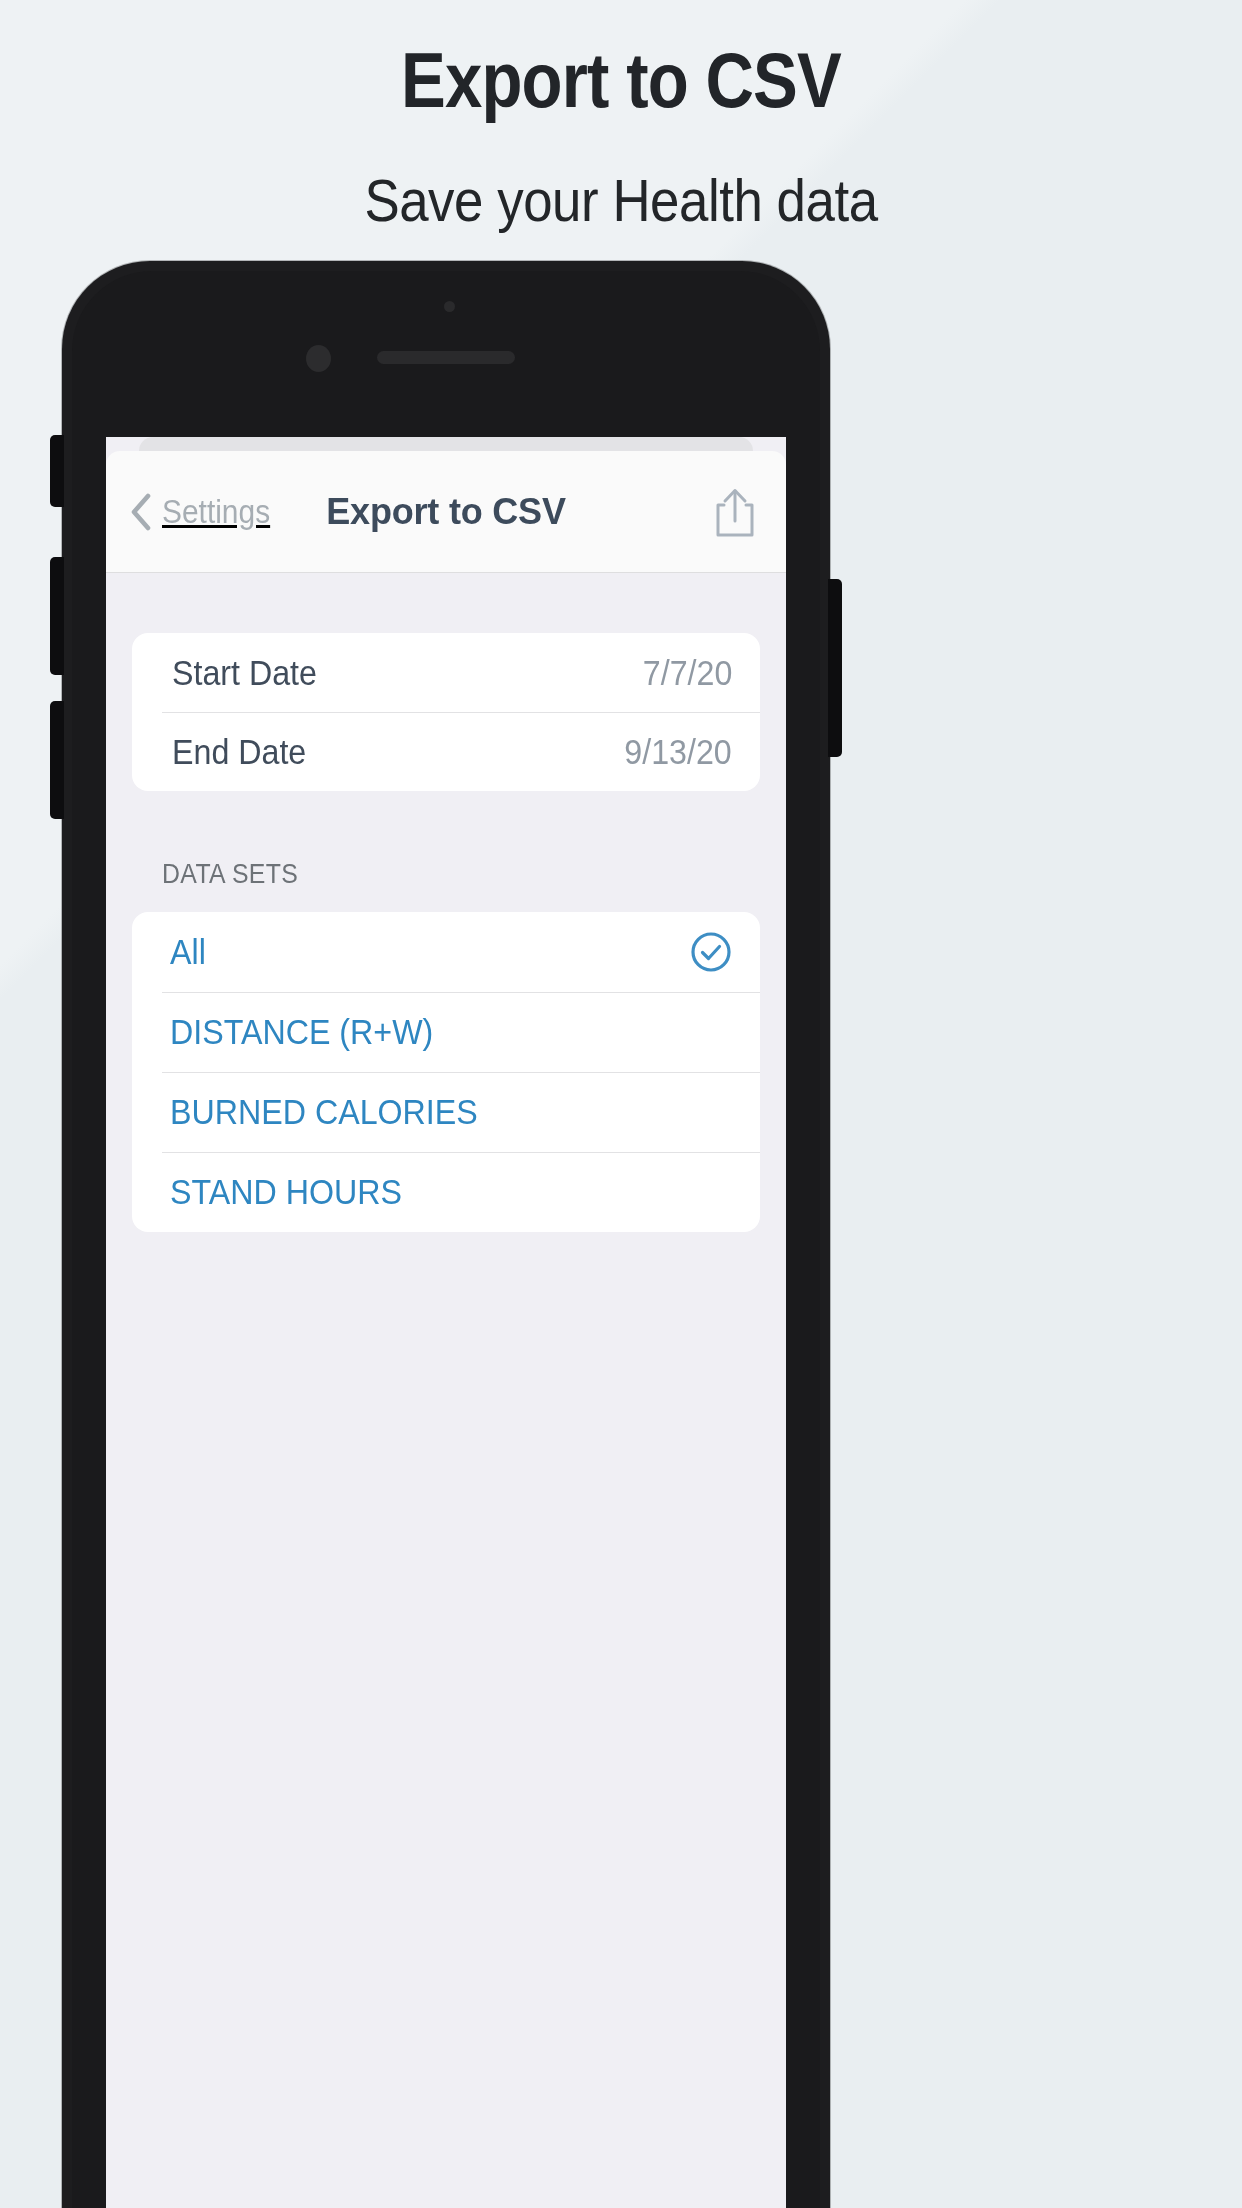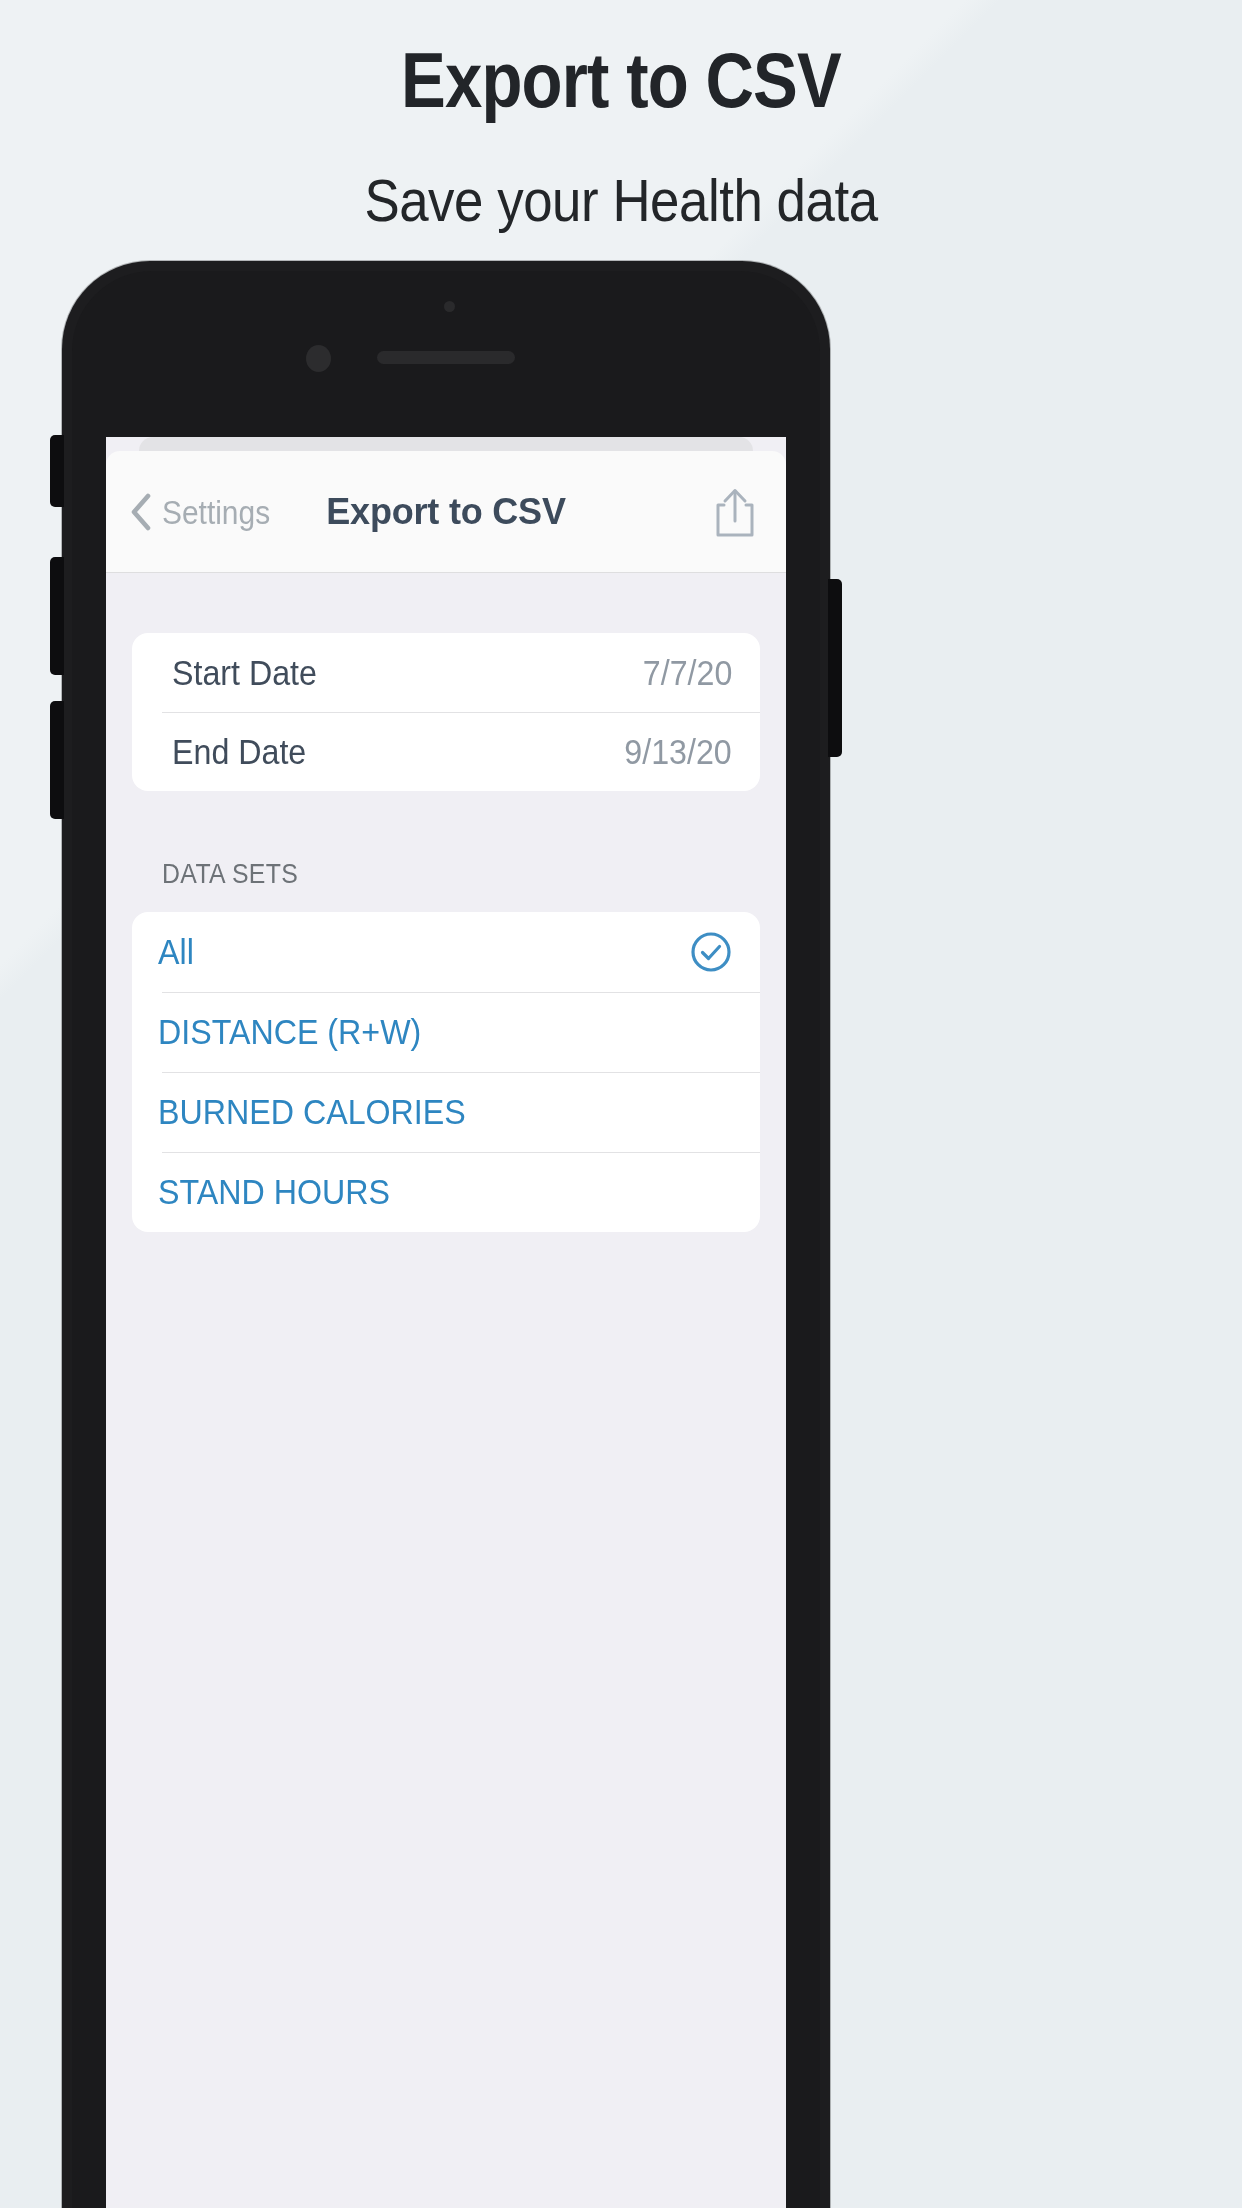--- a/index.html
+++ b/index.html
@@ -122,23 +122,24 @@
     left:0; right:0; top:14px;
     height:122px;
     background:#fafafa;
     border-bottom:1px solid #dededf;
     border-radius:14px 14px 0 0;
   }
   .nav-back {
     position:absolute;
     left:22px; top:50%;
     transform:translateY(-50%);
-    display:flex; align-items:flex-end;
+    display:flex; align-items:flex-start;
     gap:8px;
     cursor:pointer;
+    text-decoration:underline;
   }
   .chev {
     width:26px; height:40px;
     flex:0 0 auto;
   }
   .nav-back-label {
     font-size:34px;
     color:#a6adb3;
     transform:scaleX(0.88);
     transform-origin:left center;
@@ -213,21 +214,21 @@
     transform:scaleX(0.92);
     transform-origin:left center;
   }
 
   .ds-row {
     position:relative;
     display:flex;
     align-items:center;
     justify-content:space-between;
     height:80px;
-    padding:0 28px 0 26px;
+    padding:0 28px 0 38px;
     cursor:pointer;
   }
   .ds-row + .ds-row::before {
     content:"";
     position:absolute;
     left:30px; right:0; top:0;
     height:1px;
     background:#e2e2e4;
   }
   .ds-label {

